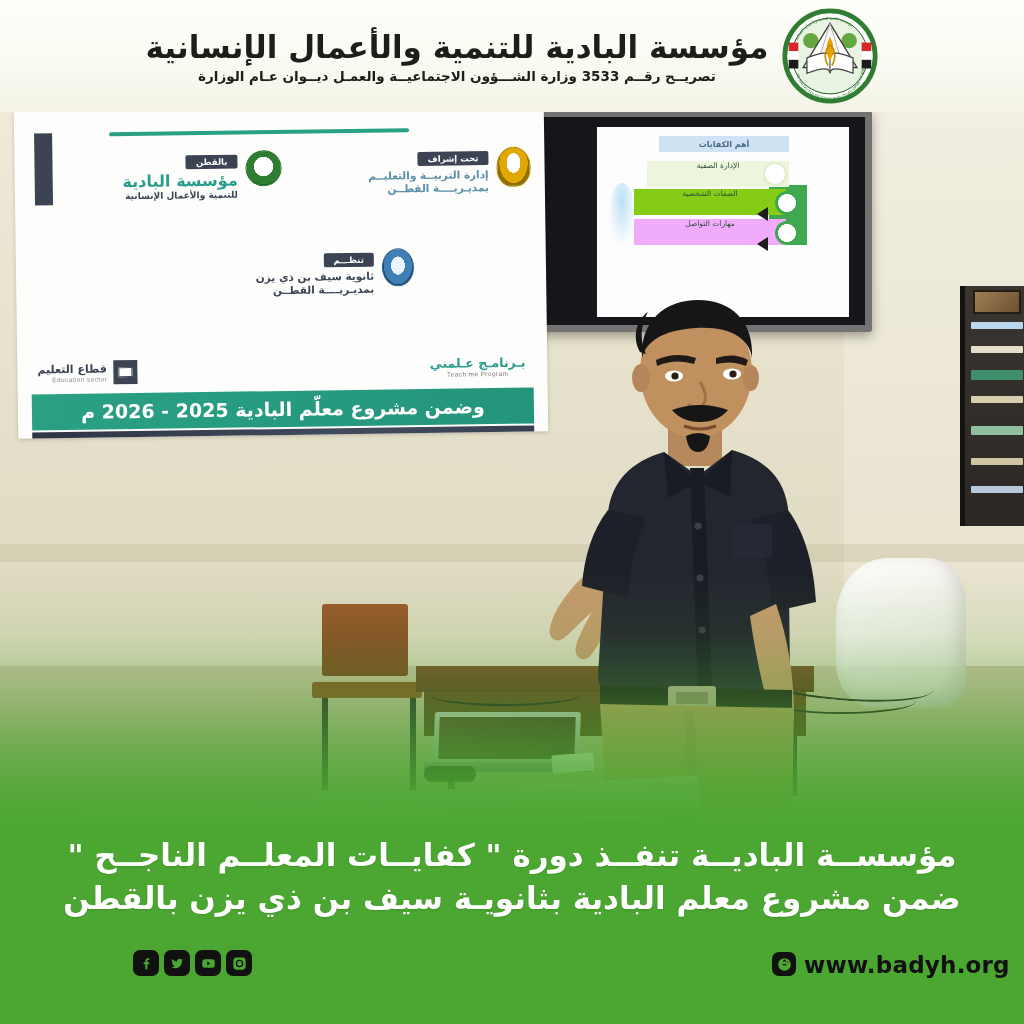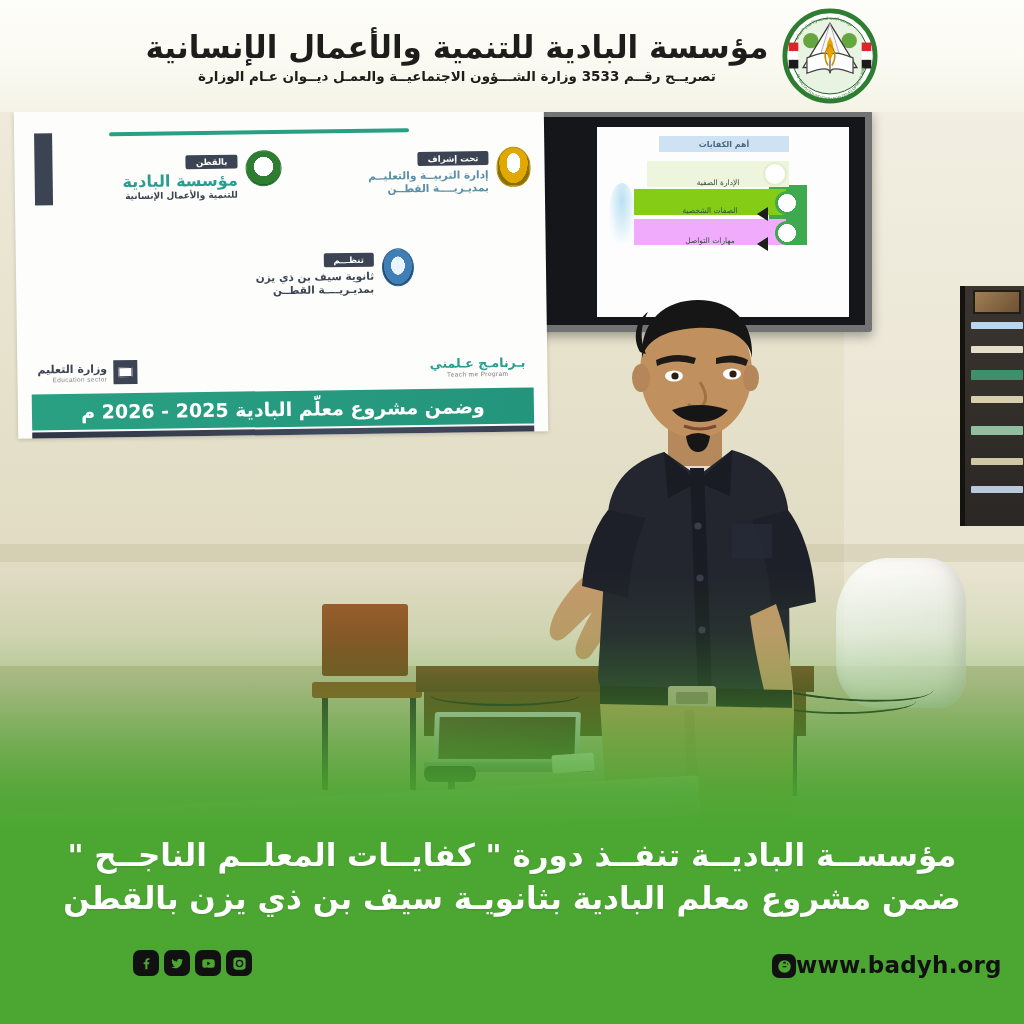--- a/index.html
+++ b/index.html
@@ -132,21 +132,21 @@
 
   
   .tv { left:527px; top:4px; width:345px; height:222px; background:#14161a;
     border:7px solid #737373; border-radius:3px; box-shadow:0 4px 12px rgba(0,0,0,.35); }
   .tv-screen { position:absolute; left:63px; top:10px; width:252px; height:190px;
     background:#fdfdfd; overflow:hidden; }
   .slide-title { position:absolute; left:62px; top:9px; width:130px; height:16px;
     background:#cfe2f3; display:flex; align-items:center; justify-content:center; }
   .slide-title span { font-size:8px; color:#4a6a84; font-family:"DejaVu Sans", sans-serif;
     direction:rtl; font-weight:bold; }
-  .srow { position:absolute; height:26px; display:flex; align-items:flex-end;
+  .srow { position:absolute; height:26px; display:flex; align-items:flex-start;
     justify-content:center; direction:rtl; }
   .srow span { font-size:7.5px; font-family:"DejaVu Sans", sans-serif; color:#2f4f3a; }
   .srow.r1 { left:50px; top:34px; width:142px; background:#edf5dc; }
   .srow.r2 { left:37px; top:62px; width:152px; background:#84cc16; }
   .srow.r3 { left:37px; top:92px; width:152px; background:#f0abfc; }
   .sbadge { position:absolute; width:24px; height:24px; border-radius:50%;
     background:#fff; border:2px solid #e9f2d9; }
   .sbadge.b1 { left:166px; top:35px; border-color:#e2eecb; }
   .sbadge.b2 { left:178px; top:64px; border:none;
     background:radial-gradient(circle,#fff 0 52%, #3fa94f 53% 100%); }
@@ -263,21 +263,21 @@
     position:absolute; left:0; top:940px; width:1024px; height:84px; z-index:40;
   }
   .social { position:absolute; left:133px; top:10px; display:flex;
     align-items:center; gap:5px; }
   .sicon { width:26px; height:26px; background:#111; border-radius:7px;
     display:flex; align-items:center; justify-content:center; }
   .sicon svg { width:15px; height:15px; fill:#4CA732; display:block; }
   .handle { margin-left:9px; color:#111; font-size:24px; font-weight:bold;
     letter-spacing:.6px; font-family:"DejaVu Sans", sans-serif; }
   .site { position:absolute; left:772px; top:12px; display:flex;
-    align-items:flex-end; }
+    align-items:flex-start; gap:8px; }
   .site .gicon { width:24px; height:24px; background:#111; border-radius:7px;
     display:flex; align-items:center; justify-content:center; }
   .site .gicon svg { width:15px; height:15px; fill:#4CA732; display:block; }
   .site-text { color:#111; font-size:23px; font-weight:bold;
     font-family:"DejaVu Sans", sans-serif; letter-spacing:.2px; }
 </style>
 </head>
 <body>
 
 <div id="canvas">
@@ -353,21 +353,21 @@
         <div style="text-align:right;">
           <span class="chip">تنظـــم</span>
           <div class="org-sm" style="margin-top:3px;color:#3c4453;">ثانوية سيف بن ذي يزن</div>
           <div class="org-sm" style="color:#3c4453;">بمديـريــــة القطــن</div>
         </div>
       </div>
 
       <div class="edu-box">
         <div class="edu-icon"></div>
         <div style="text-align:right;">
-          <div class="edu-t1">وزارة التعليم</div>
+          <div class="edu-t1">قطاع التعليم</div>
           <div class="edu-t2">Education sector</div>
         </div>
       </div>
 
       <div class="teach-box">
         <div class="teach-ar">بـرنامـج عـلمني</div>
         <div class="teach-en">Teach me Program</div>
       </div>
 
       <div class="band-green">

